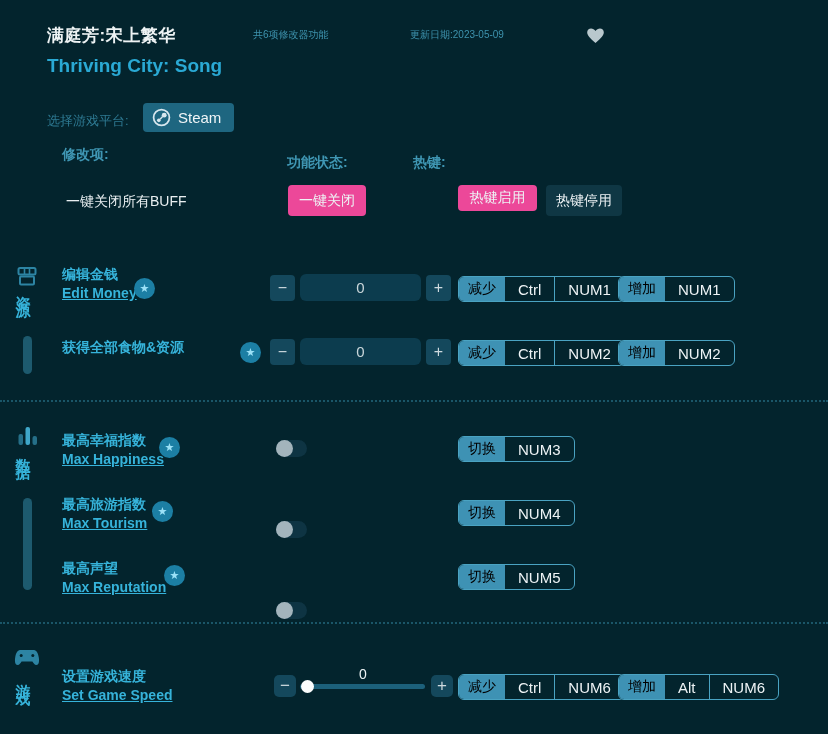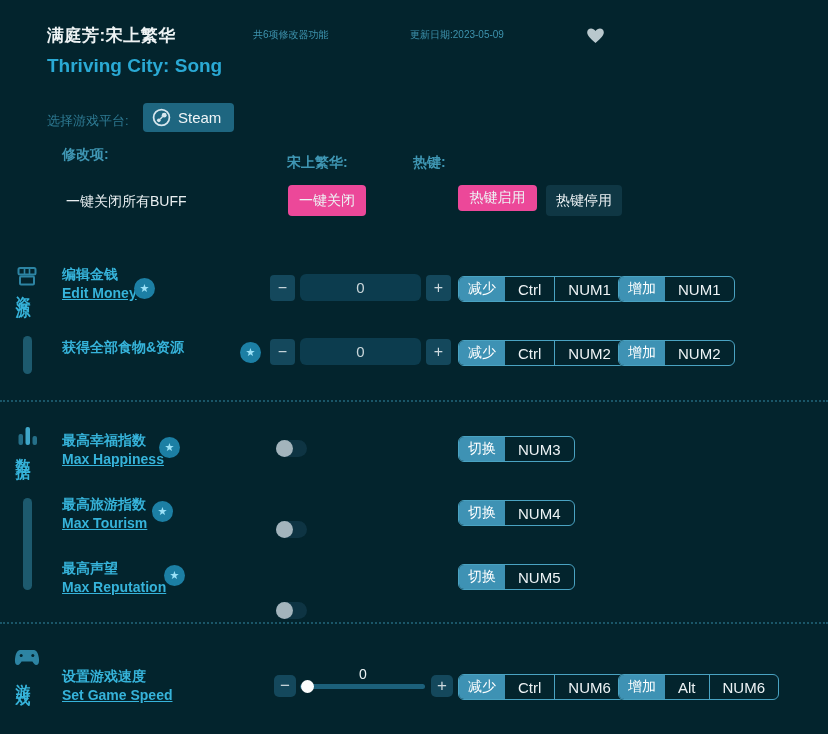--- a/index.html
+++ b/index.html
@@ -28,21 +28,21 @@
   .star-badge{width:21px;height:21px;border-radius:50%;background:#1c7fa4;display:flex;
               align-items:center;justify-content:center;}
   .star-badge::after{content:"★";color:#9be1f7;font-size:11px;line-height:1;}
   .step-btn{width:25px;height:26px;background:#14485c;border-radius:4px;color:#cdd9de;
             font-size:16px;display:flex;align-items:center;justify-content:center;cursor:pointer;}
   .value-input{width:121px;height:27px;background:#0c3c4e;border:none;border-radius:6px;
                color:#c9d6da;font-size:15px;text-align:center;box-sizing:border-box;
                font-family:"Liberation Sans","DejaVu Sans",sans-serif;outline:none;}
   .hk{display:inline-flex;align-items:stretch;height:24px;border:1px solid #4aa3c2;
       border-radius:6px;overflow:hidden;cursor:pointer;box-sizing:content-box;}
-  .hk-action{background:#3e92b4;color:#ffffff;font-size:14px;display:flex;align-items:center;
+  .hk-action{background:#3e92b4;color:#000000;font-size:14px;display:flex;align-items:center;
              padding:0 9px;}
   .hk-key{color:#eef3f5;font-size:15px;display:flex;align-items:center;padding:0 13px;
           border-left:1px solid #4aa3c2;}
   .toggle{width:31px;height:17px;border-radius:9px;background:#0e3443;position:relative;cursor:pointer;}
   .toggle .knob{position:absolute;left:0;top:0;width:17px;height:17px;border-radius:50%;background:#a3b4bc;}
   .dotted-sep{left:0;width:828px;height:0;border-top:2px dotted #1a5668;}
   .slider-track{width:125px;height:5px;border-radius:3px;background:#1c607a;cursor:pointer;}
   .slider-knob{position:absolute;left:1px;top:-4px;width:13px;height:13px;border-radius:50%;background:#fbfdfd;}
   .slider-value{color:#eef3f5;font-size:14px;width:40px;text-align:center;}
   .sm-step{width:22px;height:22px;font-size:17px;border-radius:5px;}
@@ -67,21 +67,21 @@
     <svg width="19" height="19" viewBox="0 0 24 24">
       <circle cx="12" cy="12" r="10" fill="none" stroke="#d7e7ee" stroke-width="2.2"></circle>
       <circle cx="15.4" cy="9" r="3.1" fill="#d7e7ee"></circle>
       <circle cx="8.6" cy="15.6" r="2.3" fill="#d7e7ee"></circle>
       <path d="M10.2 14.2 L13.4 10.8" stroke="#d7e7ee" stroke-width="1.8"></path>
     </svg>
     <span>Steam</span>
   </div>
 
   <div class="abs col-head" style="left:62px;top:146px">修改项:</div>
-  <div class="abs col-head" style="left:287px;top:154px">宋上繁华:</div>
+  <div class="abs col-head" style="left:287px;top:154px">功能状态:</div>
   <div class="abs col-head" style="left:413px;top:154px">热键:</div>
 
   <div class="abs plain-white" style="left:66px;top:193px">一键关闭所有BUFF</div>
   <div class="abs btn btn-teal" style="left:288px;top:185px;width:78px;height:31px">一键关闭</div>
   <div class="abs btn btn-teal" style="left:458px;top:185px;width:79px;height:26px">热键启用</div>
   <div class="abs btn btn-dark" style="left:546px;top:185px;width:76px;height:31px">热键停用</div>
 
   <svg class="abs sec-icon" style="left:15px;top:264px" viewBox="0 0 24 24">
     <rect x="3.5" y="4" width="17" height="6.5" rx="1.5" fill="none" stroke="#2d84a3" stroke-width="2"></rect>
     <rect x="5" y="12.5" width="14" height="8" rx="1" fill="none" stroke="#2d84a3" stroke-width="2"></rect>

